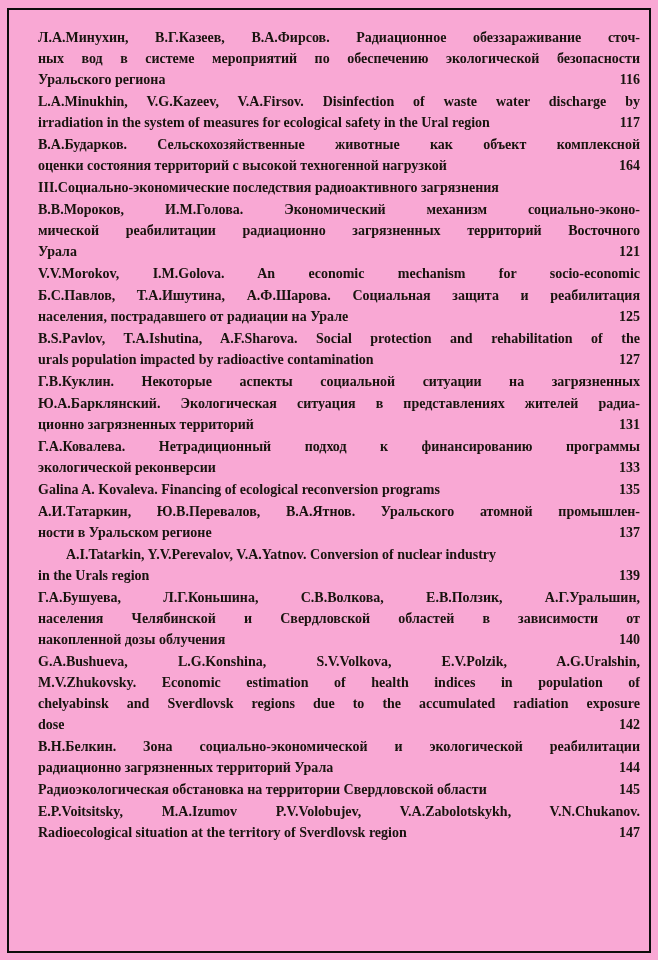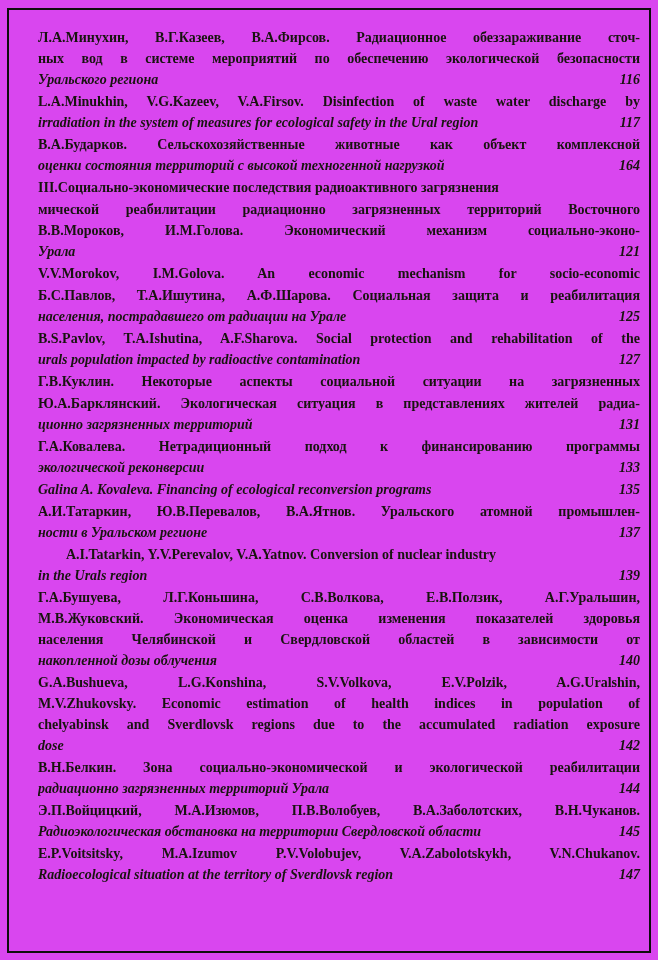--- a/index.html
+++ b/index.html
@@ -2,21 +2,21 @@
 <html><head>
 <meta charset="utf-8">
 <style>
   * { margin: 0; padding: 0; box-sizing: border-box; }
   html, body { width: 658px; height: 960px; }
   body { background: #f6f5f1; font-family: "Liberation Serif", serif; }
 
   .scan-page {
     position: relative;
     width: 658px; height: 960px;
-    background: #d946ef;
+    background: #f9a8d4;
     overflow: hidden;
   }
   .page-border {
     position: absolute;
     left: 7px; top: 8px; right: 7px; bottom: 7px;
     border: 2px solid #0d0d0d;
     pointer-events: none;
   }
   .content {
     position: absolute;
@@ -29,21 +29,21 @@
     line-height: 21px;
     font-weight: bold;
     color: #18140f;
   }
   .line {
     text-align: justify;
     text-align-last: justify;
   }
   .line.noj { text-align-last: left; margin-left: 28px; }
   .hline { text-align: left; }
-  .lastline { display: flex; align-items: flex-end; font-style: italic; }
+  .lastline { display: flex; align-items: flex-end; }
   .ltxt { flex: 0 1 auto; white-space: nowrap; overflow: hidden; }
   .leader {
     flex: 1 1 auto;
     min-width: 10px;
     margin: 0 4px 0 3px;
     background-image: radial-gradient(circle, #1c1c1c 1.15px, rgba(0,0,0,0) 1.5px);
     background-size: 6.3px 6.3px;
     background-repeat: repeat-x;
     background-position: 0 12px;
   }
@@ -83,22 +83,22 @@
         <span class="leader"></span>
         <span class="pnum">164</span>
       </div>
     </div>
 
     <div class="entry heading">
       <div class="hline">III.Социально-экономические последствия радиоактивного загрязнения</div>
     </div>
 
     <div class="entry">
+      <div class="line">В.В.Мороков, И.М.Голова. Экономический механизм социально-эконо-</div>
       <div class="line">мической реабилитации радиационно загрязненных территорий Восточного</div>
-      <div class="line">В.В.Мороков, И.М.Голова. Экономический механизм социально-эконо-</div>
       <div class="lastline">
         <span class="ltxt">Урала</span>
         <span class="leader"></span>
         <span class="pnum">121</span>
       </div>
     </div>
 
     <div class="entry">
       <div class="line">V.V.Morokov, I.M.Golova. An economic mechanism for socio-economic</div>
     </div>
@@ -164,21 +164,20 @@
       <div class="line noj">A.I.Tatarkin, Y.V.Perevalov, V.A.Yatnov. Conversion of nuclear industry</div>
       <div class="lastline">
         <span class="ltxt">in the Urals region</span>
         <span class="leader"></span>
         <span class="pnum">139</span>
       </div>
     </div>
 
     <div class="entry">
       <div class="line">Г.А.Бушуева, Л.Г.Коньшина, С.В.Волкова, Е.В.Ползик, А.Г.Уральшин,</div>
-      <div class="line">М.В.Жуковский. Экономическая оценка изменения показателей здоровья</div>
       <div class="line">населения Челябинской и Свердловской областей в зависимости от</div>
       <div class="lastline">
         <span class="ltxt">накопленной дозы облучения</span>
         <span class="leader"></span>
         <span class="pnum">140</span>
       </div>
     </div>
 
     <div class="entry">
       <div class="line">G.A.Bushueva, L.G.Konshina, S.V.Volkova, E.V.Polzik, A.G.Uralshin,</div>
@@ -194,21 +193,20 @@
     <div class="entry">
       <div class="line">В.Н.Белкин. Зона социально-экономической и экологической реабилитации</div>
       <div class="lastline">
         <span class="ltxt">радиационно загрязненных территорий Урала</span>
         <span class="leader"></span>
         <span class="pnum">144</span>
       </div>
     </div>
 
     <div class="entry">
-      <div class="line">Э.П.Войцицкий, М.А.Изюмов, П.В.Волобуев, В.А.Заболотских, В.Н.Чуканов.</div>
       <div class="lastline">
         <span class="ltxt">Радиоэкологическая обстановка на территории Свердловской области</span>
         <span class="leader"></span>
         <span class="pnum">145</span>
       </div>
     </div>
 
     <div class="entry">
       <div class="line">E.P.Voitsitsky, M.A.Izumov P.V.Volobujev, V.A.Zabolotskykh, V.N.Chukanov.</div>
       <div class="lastline">

